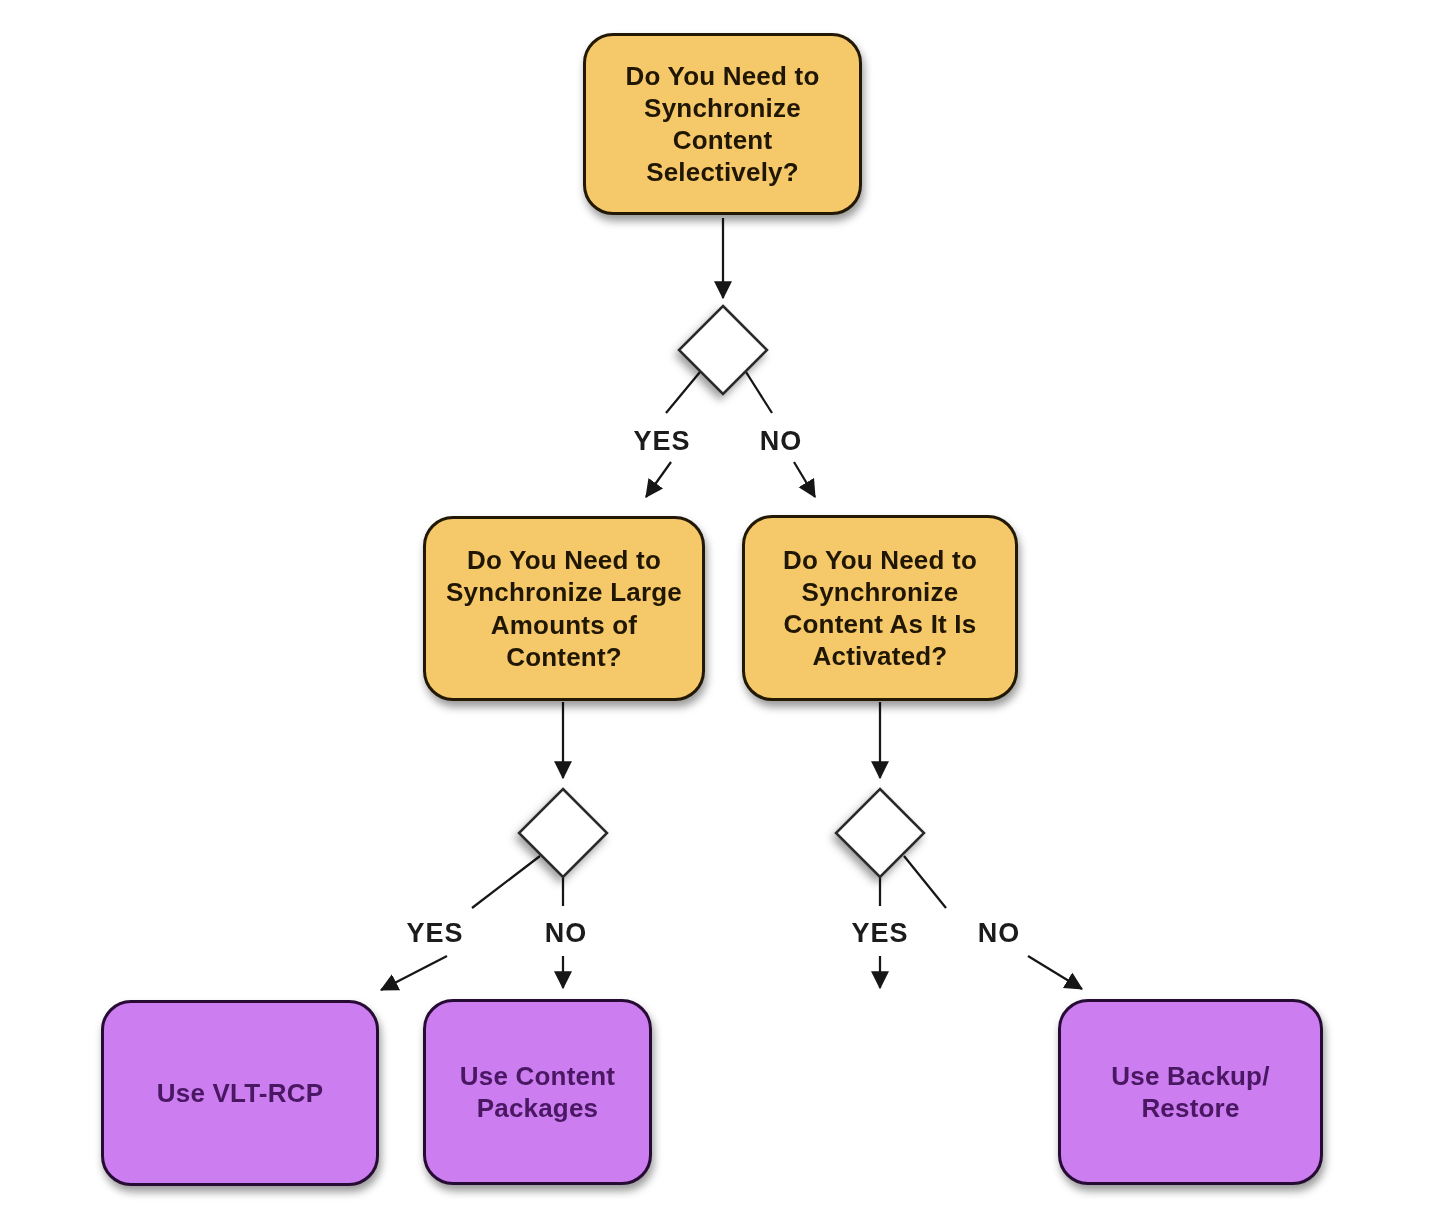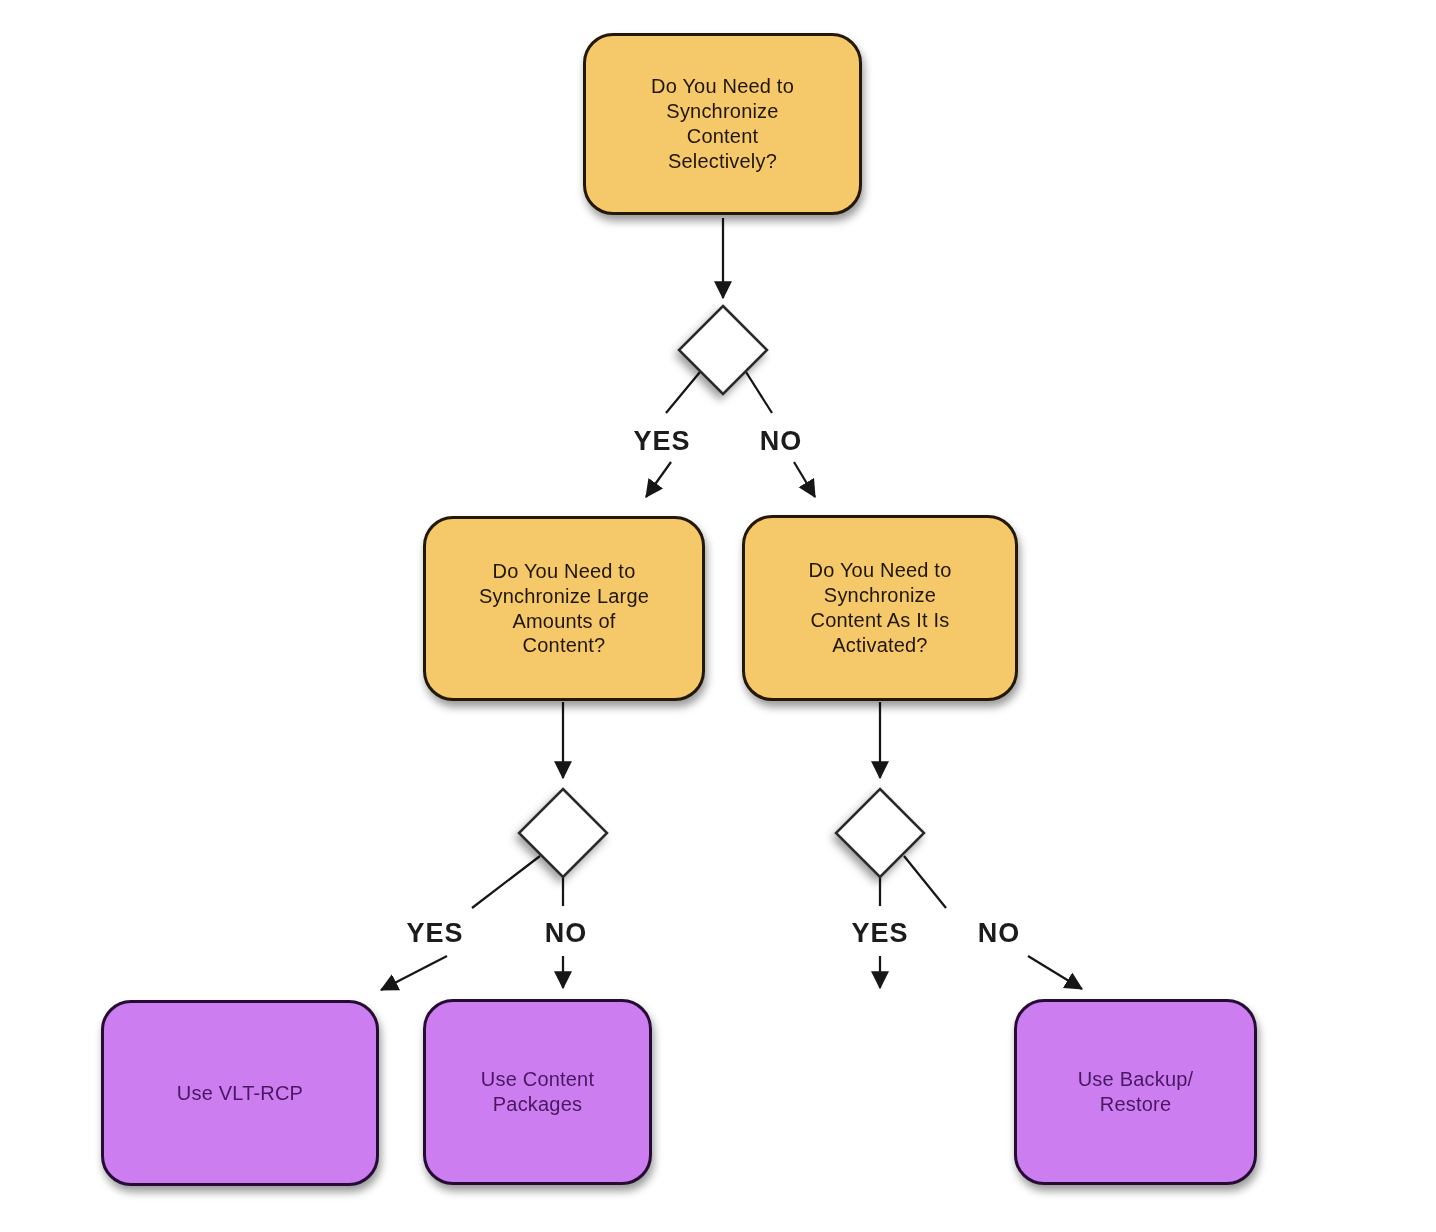--- a/index.html
+++ b/index.html
@@ -13,21 +13,21 @@
     fill:var(--decision_fill,#ffffff);
     stroke:#2a2a2a;stroke-width:2.5;
     filter:drop-shadow(-3px 5px 4px rgba(0,0,0,0.38));
   }
   .node{
     position:absolute;display:flex;align-items:center;justify-content:center;
     border-radius:30px;text-align:center;box-sizing:border-box;
     box-shadow:2px 6px 8px rgba(0,0,0,0.40);
   }
   .node .node-text{
-    white-space:pre-line;line-height:1.24;font-size:20px;font-weight:400;
+    white-space:pre-line;line-height:1.24;font-size:26px;font-weight:700;
     letter-spacing:0.2px;padding:0 12px;
   }
   .question{
     background:var(--question_fill,#f5c869);
     border:3px solid var(--question_border,#221804);
     color:var(--question_text,#201604);
   }
   .result{
     background:var(--result_fill,#cc7df0);
     border:3px solid var(--result_border,#260b34);
@@ -99,21 +99,21 @@
   <div class="node result" style="left:101px;top:1000px;width:278px;height:186px">
     <span class="node-text">Use VLT-RCP</span>
   </div>
 
   <div class="node result" style="left:423px;top:999px;width:229px;height:186px">
     <span class="node-text">Use Content
 Packages</span>
   </div>
 
 
-  <div class="node result" style="left:1014px;top:999px;width:243px;height:186px">
+  <div class="node result" style="left:1058px;top:999px;width:265px;height:186px">
     <span class="node-text">Use Backup/
 Restore</span>
   </div>
 
   <div class="branch-label" style="left:662px;top:441px">YES</div>
   <div class="branch-label" style="left:781px;top:441px">NO</div>
 
   <div class="branch-label" style="left:435px;top:933px">YES</div>
   <div class="branch-label" style="left:566px;top:933px">NO</div>
 

